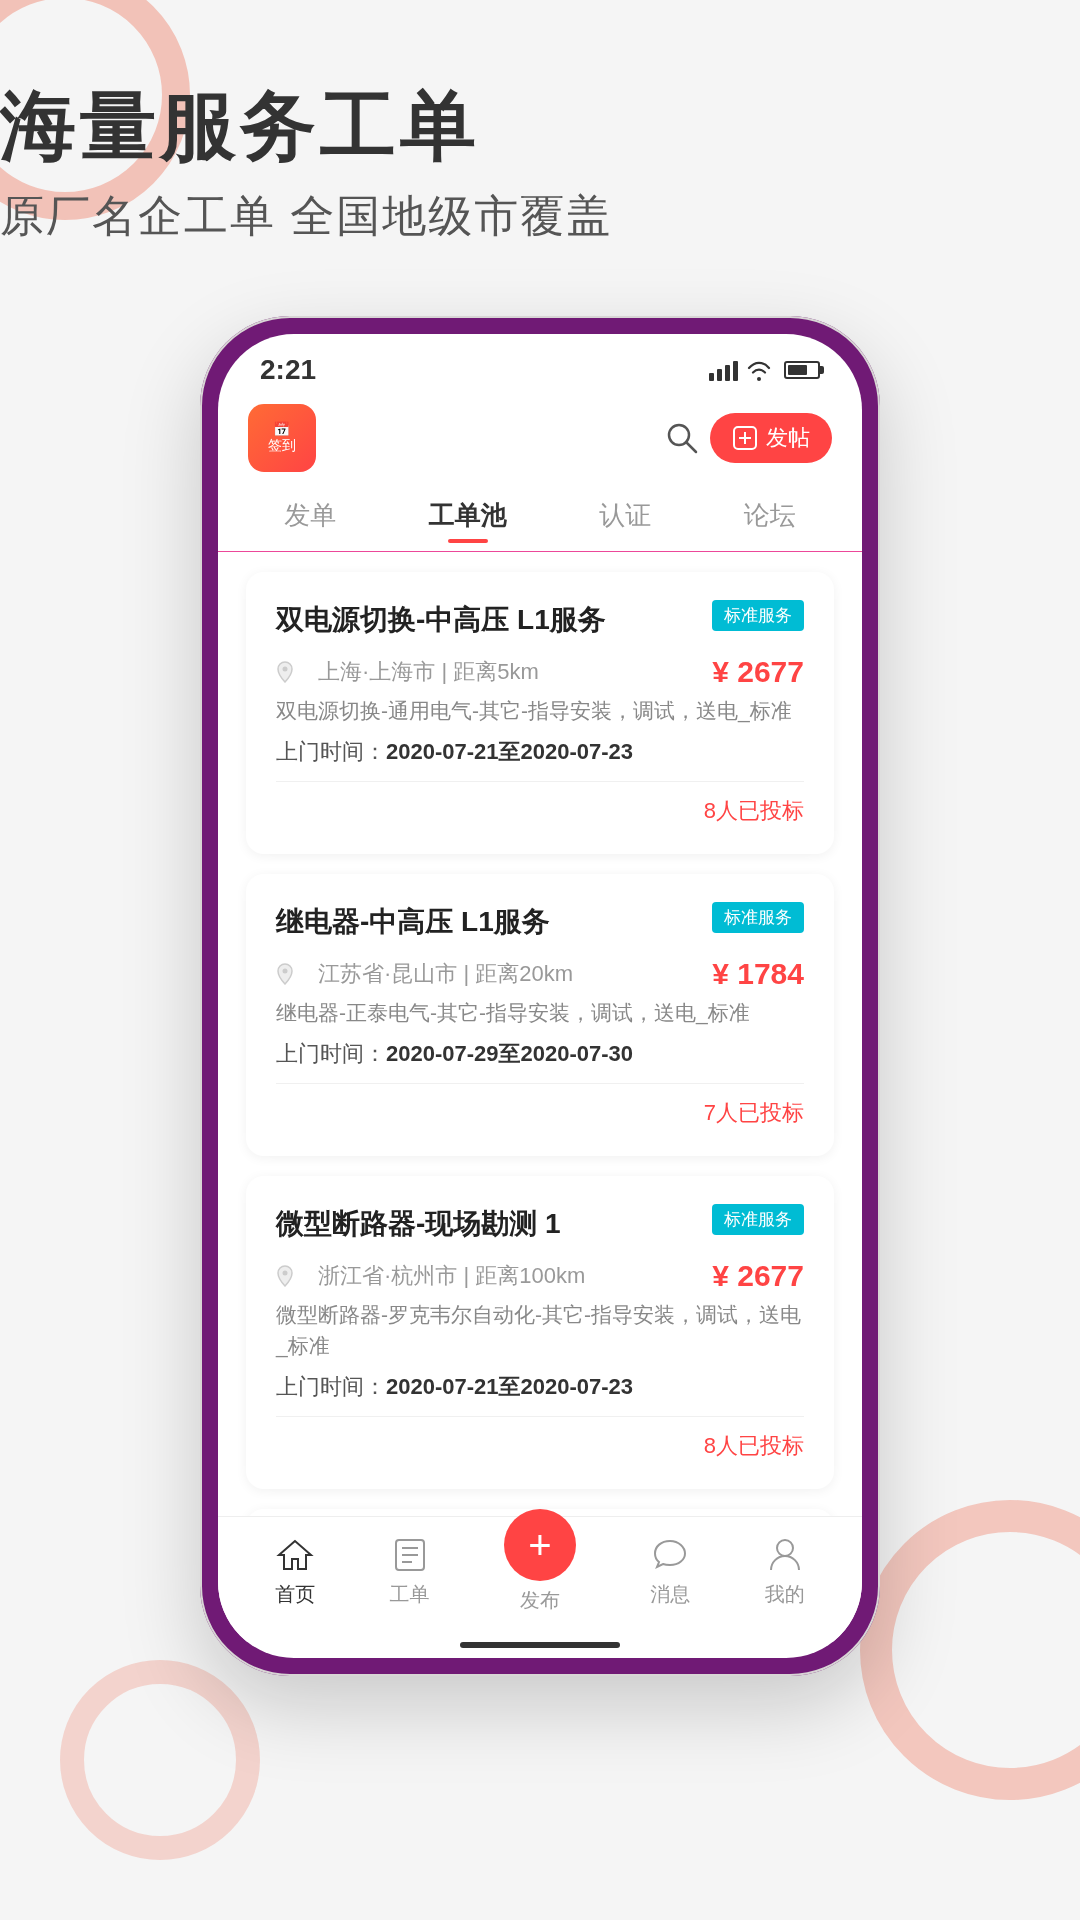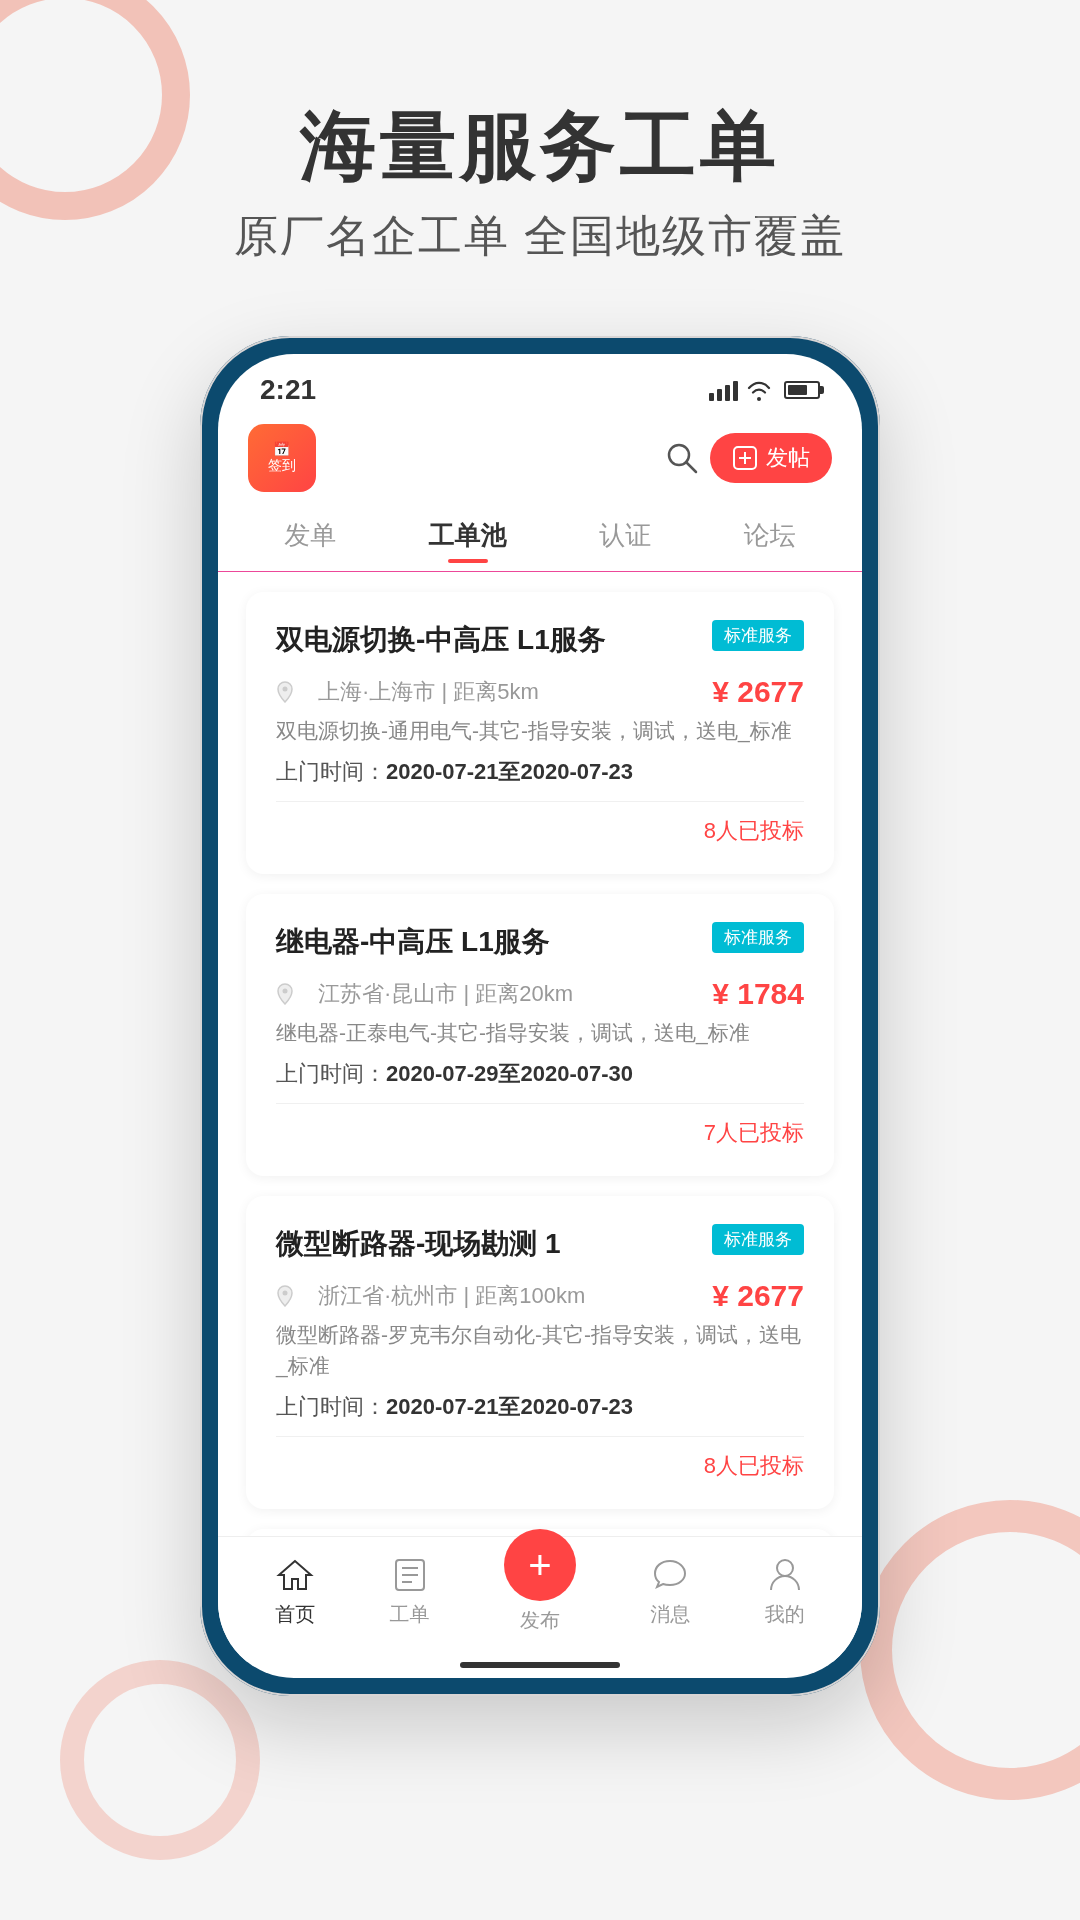--- a/index.html
+++ b/index.html
@@ -46,26 +46,25 @@
       left: 60px;
       width: 200px;
       height: 200px;
       border: 24px solid #f0a090;
       border-radius: 50%;
       opacity: 0.4;
     }
 
     
     .page-header {
-      text-align: center;
+      text-align: left;
       padding-top: 80px;
       padding-bottom: 40px;
       position: relative;
       z-index: 2;
-      margin-top: 20px;
     }
     .page-title {
       font-size: 76px;
       font-weight: 700;
       color: #333;
       letter-spacing: 4px;
       line-height: 1.2;
     }
     .page-subtitle {
       font-size: 44px;
@@ -78,21 +77,21 @@
     .phone-wrapper {
       display: flex;
       justify-content: center;
       margin-top: 30px;
       position: relative;
       z-index: 2;
     }
     .phone-frame {
       width: 680px;
       height: 1360px;
-      background: #0c4a6e;
+      background: #701a75;
       border-radius: 90px;
       padding: 18px;
       box-shadow: 0 30px 80px rgba(0,0,0,0.18), inset 0 0 0 2px #d8d5d5;
       position: relative;
     }
     .phone-inner {
       width: 100%;
       height: 100%;
       background: #fff;
       border-radius: 76px;

